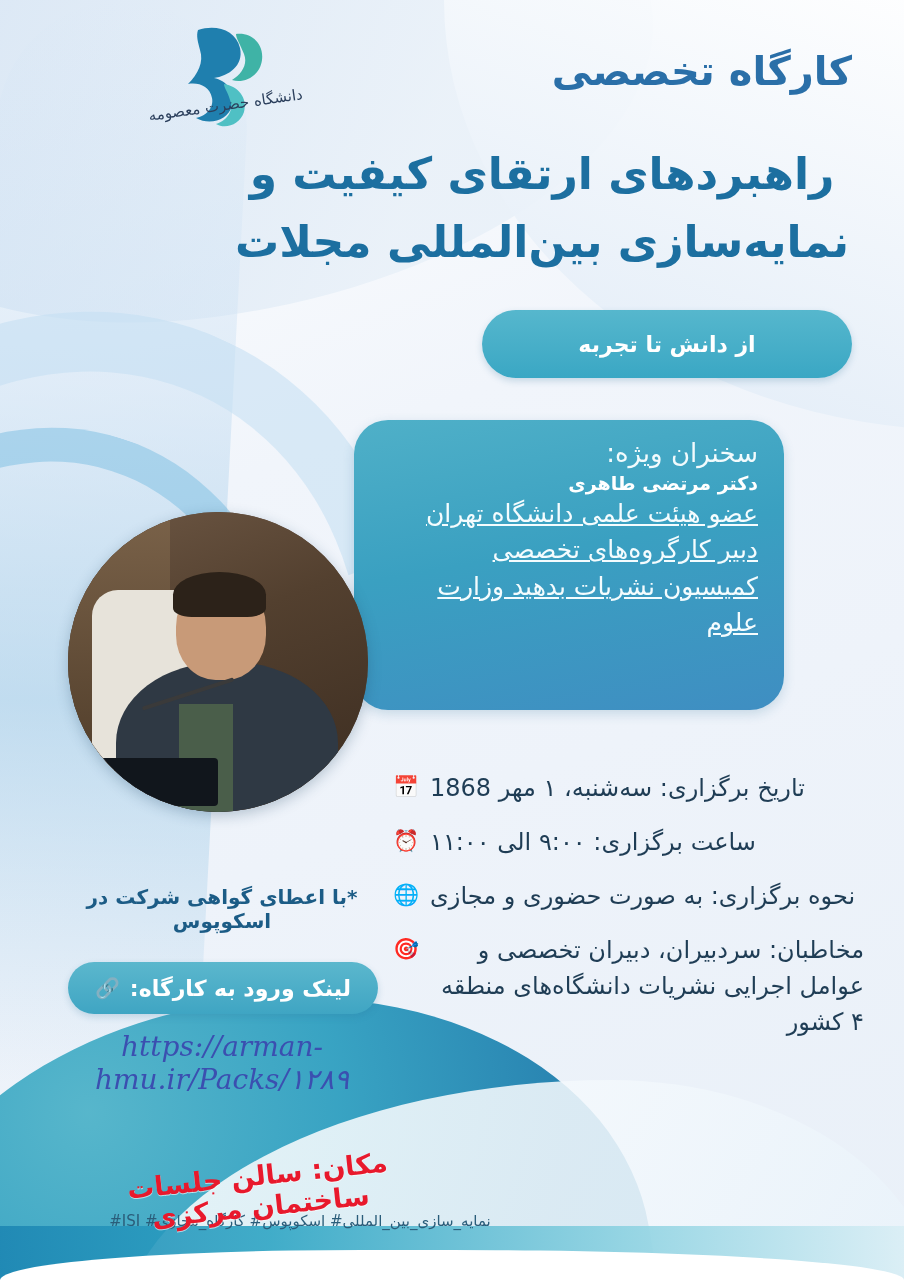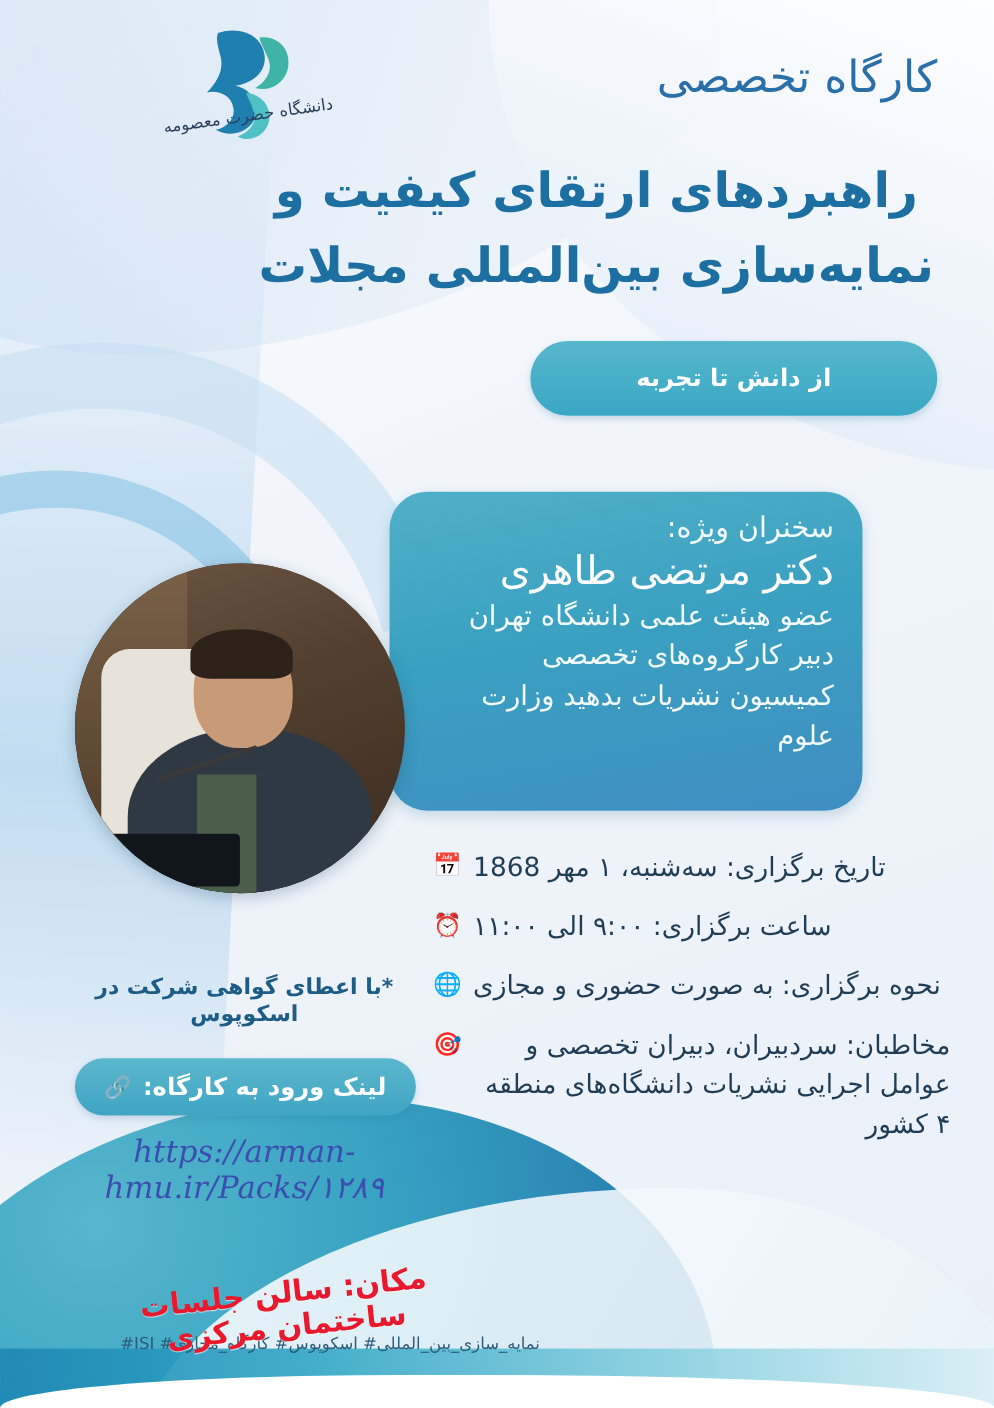--- a/index.html
+++ b/index.html
@@ -137,21 +137,21 @@
     transform: rotate(-8deg);
     font-family: "DejaVu Sans", "Liberation Sans", sans-serif;
   }
 
   
   .headline-1 {
     position: absolute;
     top: 48px;
     right: 52px;
     font-size: 40px;
-    font-weight: normal;
+    font-weight: bold;
     color: #2a6fa8;
     letter-spacing: -.5px;
   }
   .headline-2 {
     position: absolute;
     top: 140px;
     right: 52px;
     width: 620px;
     text-align: center;
     font-size: 44px;
@@ -174,48 +174,49 @@
   }
   .pill span {
     color: #ffffff;
     font-size: 22px;
     font-weight: bold;
   }
 
   
   .speaker-card {
     position: absolute;
-    top: 447px;
+    top: 420px;
     right: 120px;
     width: 430px;
     min-height: 290px;
     border-radius: 34px;
     background: linear-gradient(170deg, #4fb0c8 0%, #3aa0c1 45%, #3f8ec2 100%);
     padding: 18px 26px 22px;
     box-sizing: border-box;
     box-shadow: 0 4px 12px rgba(40,110,150,.2);
   }
   .speaker-label {
     text-align: right;
     color: #f2fbfd;
     font-size: 26px;
     margin-bottom: 4px;
   }
   .speaker-name {
     text-align: right;
     color: #ffffff;
-    font-size: 36px;
-    font-weight: normal;
+    font-size: 19px;
+    font-weight: bold;
     margin-bottom: 2px;
   }
   .speaker-line {
     text-align: right;
     color: #f4fcfe;
     font-size: 25px;
     line-height: 1.45;
+    text-decoration: underline;
   }
 
   
   .portrait {
     position: absolute;
     top: 512px;
     left: 68px;
     width: 300px;
     height: 300px;
     border-radius: 50%;

